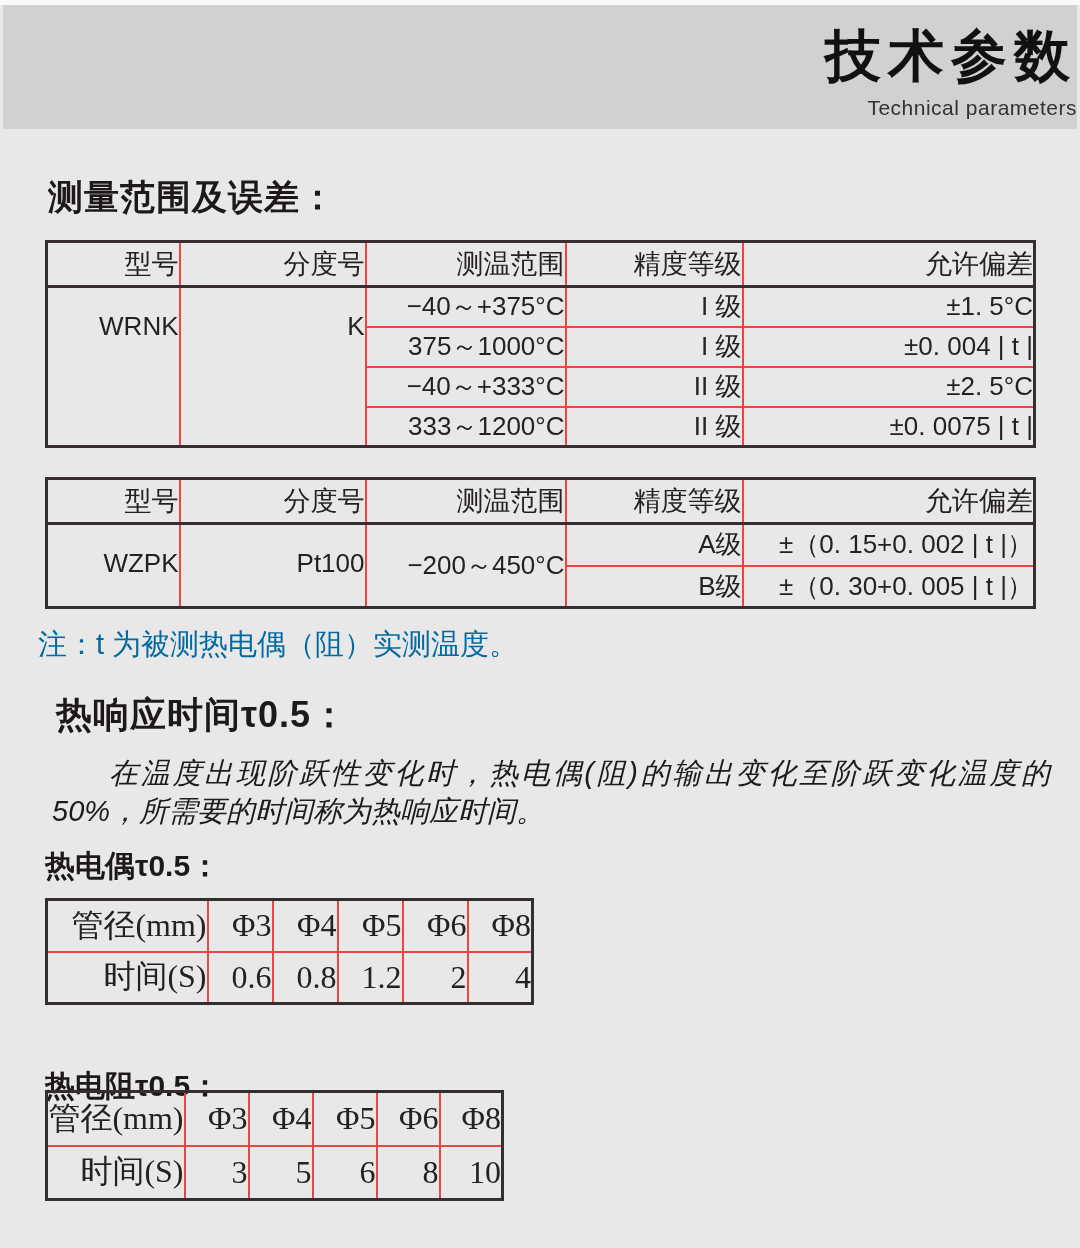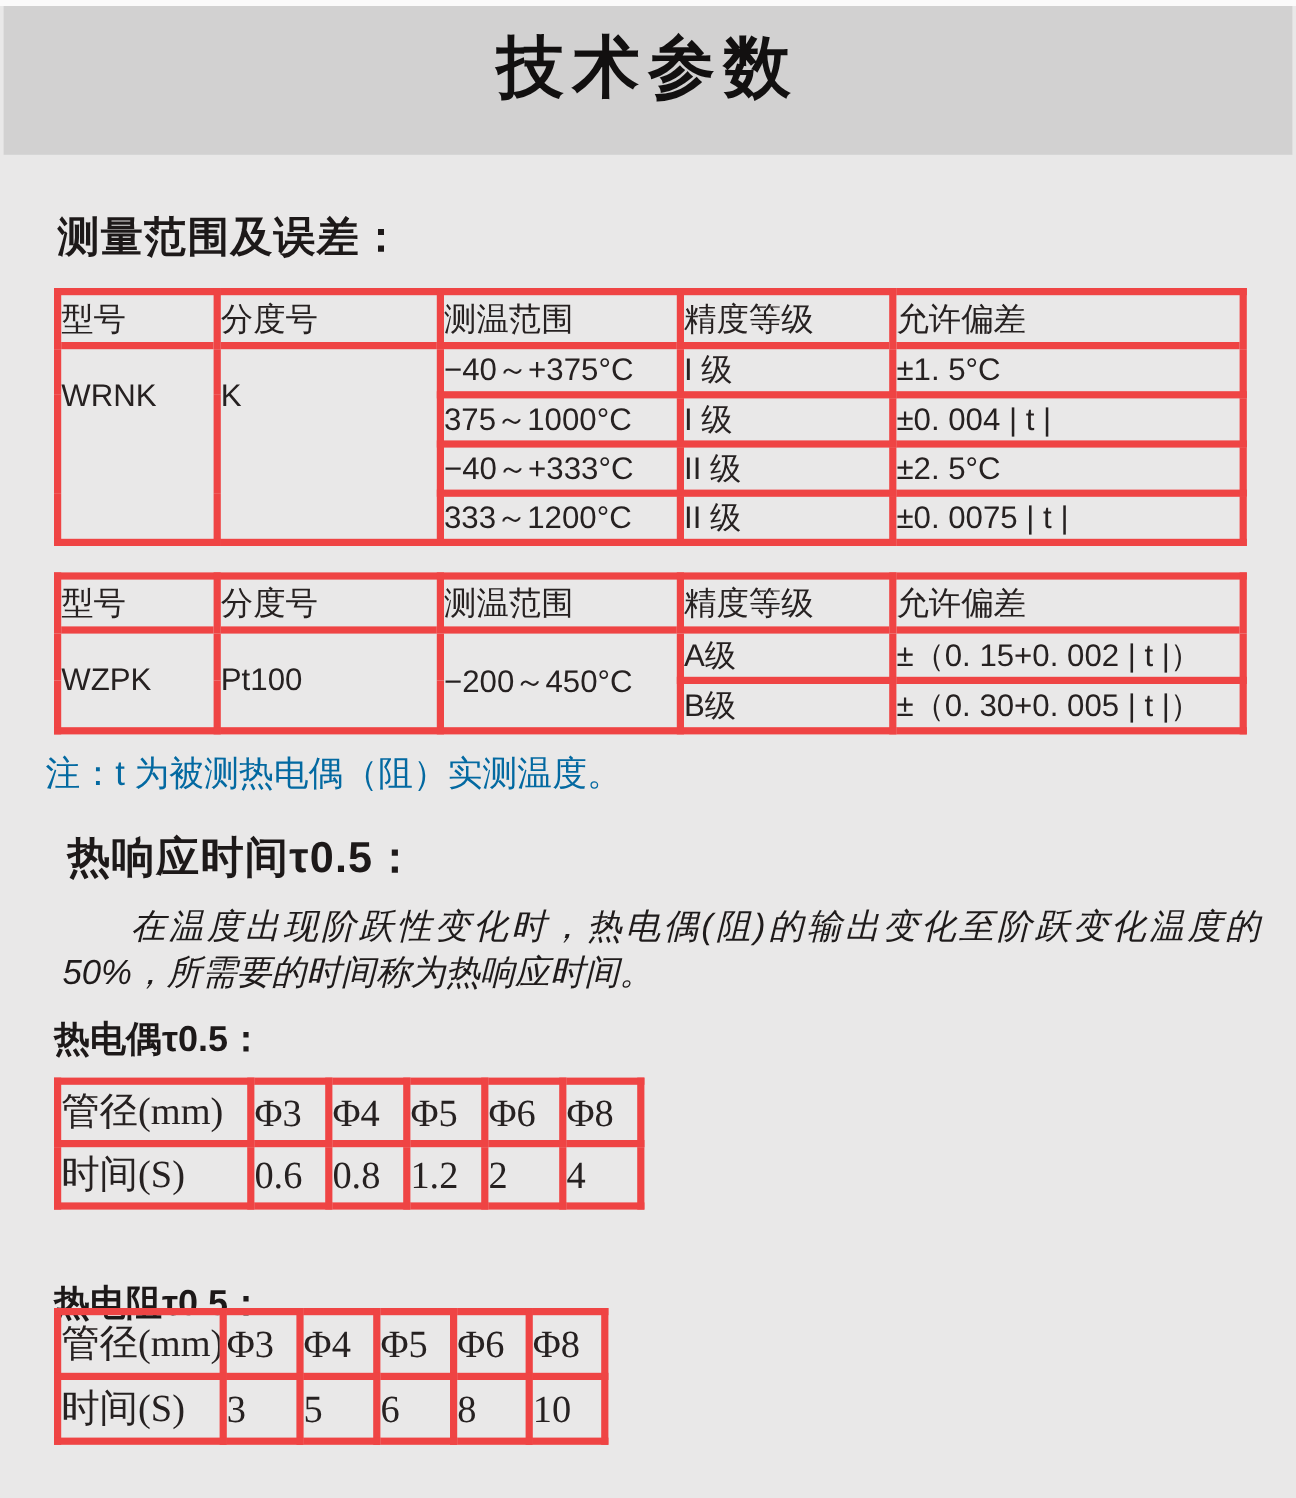--- a/index.html
+++ b/index.html
@@ -7,42 +7,42 @@
   body {
     position:relative;
     background:#e9e8e8;
     font-family:"Liberation Sans","DejaVu Sans",sans-serif;
     color:#262121;
     overflow:hidden;
   }
   .top-strip { position:absolute; top:0; left:0; width:1080px; height:5px; background:#fbfafa; }
   .header-band {
     position:absolute; top:5px; left:3px; width:1074px; height:124px;
-    background:#d2d1d1; text-align:center;
+    background:#d2d1d1; text-align:right;
   }
   .page-title {
     margin-top:14px;
     font-size:56px; font-weight:900; letter-spacing:7px;
     color:#121010;
   }
   .page-subtitle {
     margin-top:1px;
     font-size:21px; font-weight:400; letter-spacing:0.5px;
     color:#353131;
   }
   .sec-heading-lg {
     position:absolute; font-size:35px; font-weight:700; color:#1d1919; letter-spacing:1px;
   }
   .sec-heading-sm {
     position:absolute; font-size:30px; font-weight:700; color:#1d1919;
   }
   table { border-collapse:collapse; position:absolute; table-layout:fixed; background:transparent; }
   th, td {
-    border:6px solid #ef4444;
-    text-align:left; vertical-align:middle;
+    border:2px solid #ef4444;
+    text-align:right; vertical-align:middle;
     font-weight:400; overflow:hidden; white-space:nowrap;
   }
   .tbl-main { border:3px solid #342e2e; left:45px; width:988px; font-size:26px; }
   .tbl-main thead th { height:45px; font-size:27px; border-bottom:3px solid #342e2e; }
   #table1 { top:240px; }
   #table1 tbody td { height:40px; }
   #table2 { top:477px; }
   #table2 tbody td { height:42px;margin-top:44px; }
   .merged-top { vertical-align:top; padding-top:23px; }
   .tbl-small {
@@ -61,20 +61,21 @@
     text-indent:57px; text-align:justify;font-style:italic;
   }
 </style>
 </head>
 <body>
 
 <div class="top-strip"></div>
 
 <div class="header-band">
   <div class="page-title">技术参数</div>
+  <div class="page-subtitle">Technical parameters</div>
 </div>
 
 <div class="sec-heading-lg" style="left:48px; top:174px;">测量范围及误差：</div>
 
 <table id="table1" class="tbl-main">
   <colgroup>
     <col style="width:133px">
       <col style="width:186px">
       <col style="width:200px">
       <col style="width:177px">

